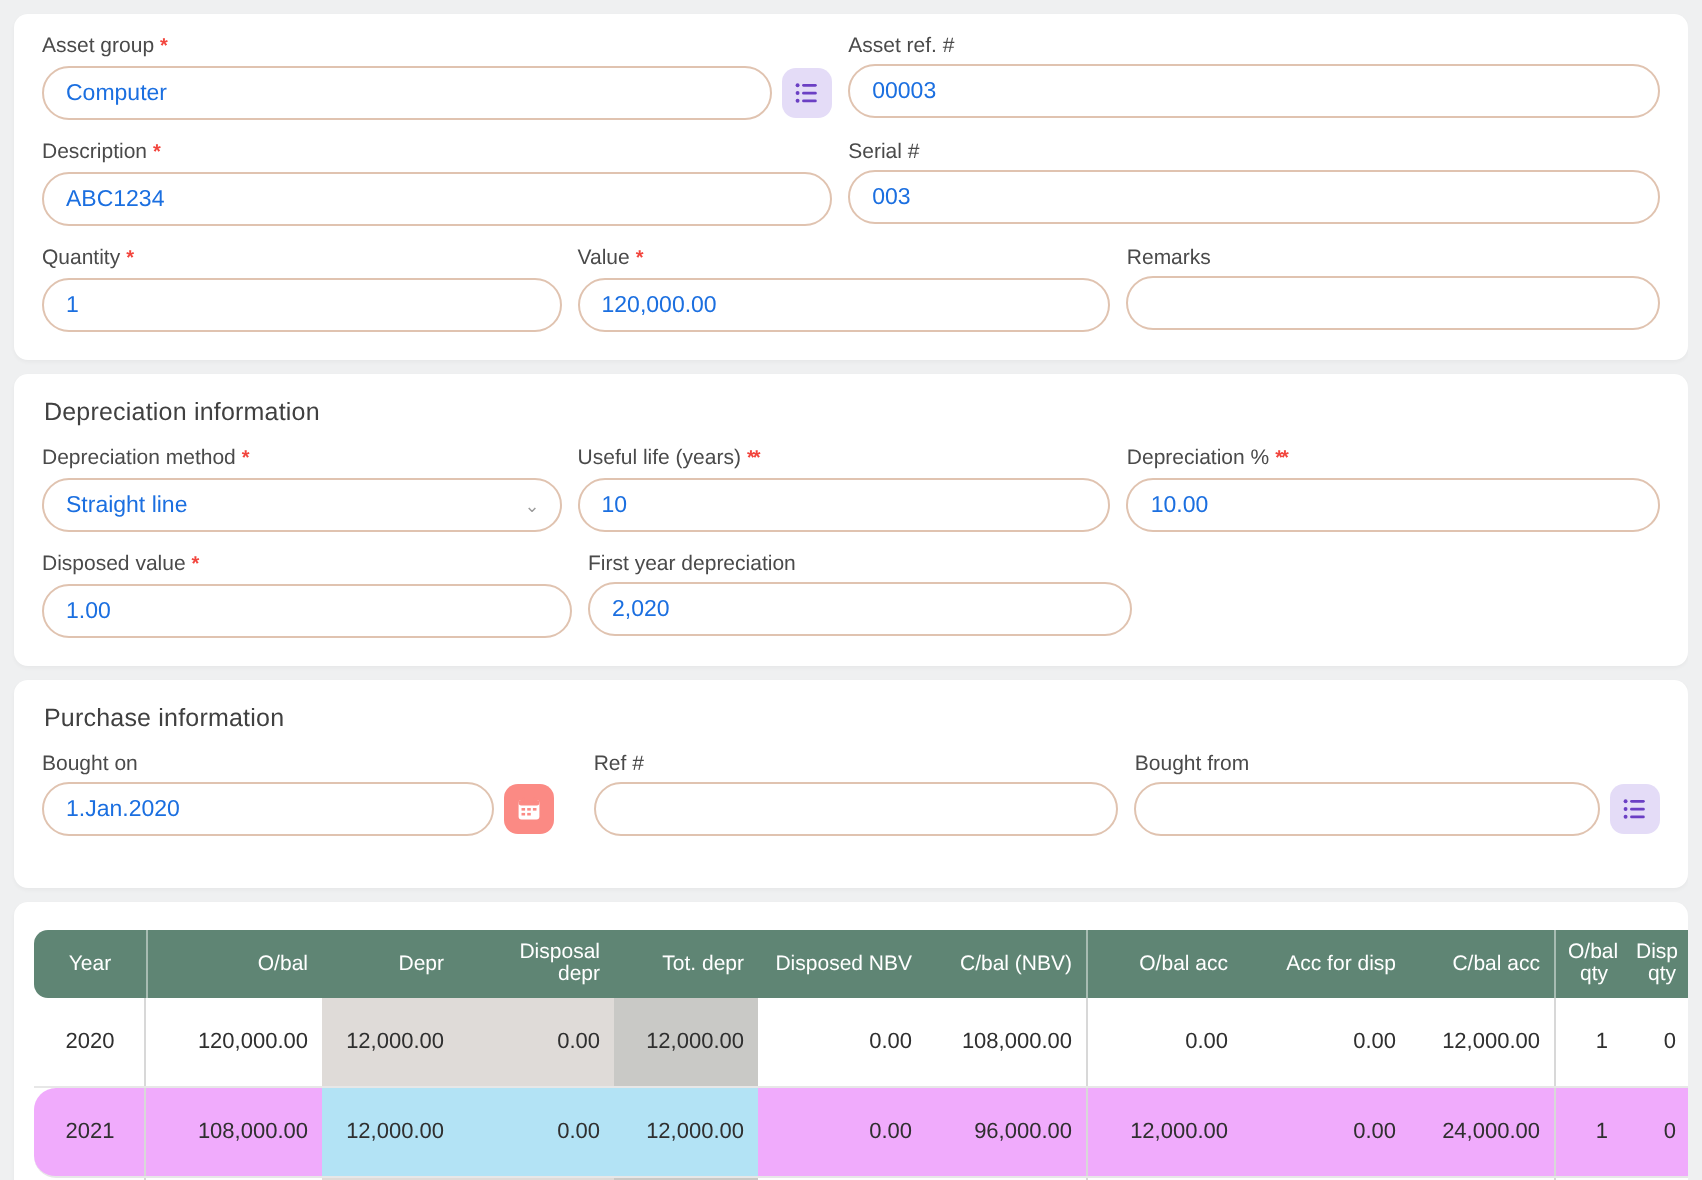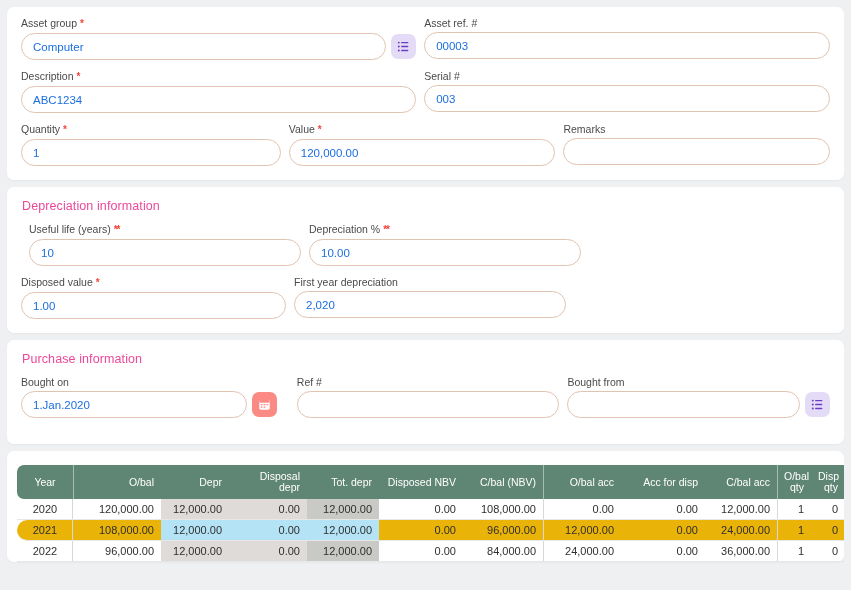--- a/index.html
+++ b/index.html
@@ -25,21 +25,21 @@
   .card {
     background: #ffffff;
     border-radius: 7px;
     margin: 0 7px 7px 7px;
     box-shadow: 0 1px 2px rgba(0,0,0,0.04);
     position: relative;
   }
   .card-inner { padding: 10px 14px 12px 14px; }
 
   .section-title {
-    color: #ec4899;
+    color: #404040;
     font-size: 12.5px;
     margin: 2px 0 10px 1px;
     letter-spacing: 0.1px;
   }
 
   .row { display: flex; }
   .field { position: relative; margin-bottom: 10px; }
 
   .label {
     font-size: 10.5px;
@@ -134,32 +134,32 @@
     text-align: center;
   }
   table.sched thead tr th:last-child {
     border-top-right-radius: 7px;
     border-bottom-right-radius: 7px;
   }
   th.sep { box-shadow: inset 1px 0 0 rgba(255,255,255,0.45); }
   th.ctr, td.ctr { text-align: right; }
 
   table.sched tbody td {
-    padding: 4px 7px;
+    padding: 16px 7px;
     text-align: right;
     border-bottom: 1px solid #e7e7e7;
     height: 20px;
     white-space: nowrap;
   }
   table.sched tbody td.yr { text-align: center; box-shadow: inset -1px 0 0 #d8d8d8; }
   td.vline { box-shadow: inset 1px 0 0 #d8d8d8; }
   td.shade-a { background: #dfdbd8; }
   td.shade-b { background: #c9c9c6; }
 
-  tr.hl td { background: #eab308; }
+  tr.hl td { background: #f0abfc; }
   tr.hl td.shade-a { background: #b3e3f5; }
   tr.hl td.shade-b { background: #b3e3f5; }
   tr.hl td:first-child { border-top-left-radius: 11px; border-bottom-left-radius: 11px; }
   tr.hl td:last-child { border-top-right-radius: 11px; border-bottom-right-radius: 11px; }
 </style>
 </head>
 <body>
 
 <div class="page">
 
@@ -246,20 +246,29 @@
       </div>
 
     </div>
   </div>
 
   <div class="card">
     <div class="card-inner">
       <div class="section-title">Depreciation information</div>
 
       <div class="row">
+        <div class="field" style="width:265px;">
+          <div class="label">
+            <span>Depreciation method</span><span class="req">*</span>
+          </div>
+          <div class="sel-wrap">
+            <input class="inp select" value="Straight line" style="">
+            <span class="sel-caret">⌄</span>
+          </div>
+        </div>
 
         <div class="field" style="width:272px; margin-left:8px;">
           <div class="label">
             <span>Useful life (years)</span><span class="req">**</span>
           </div>
           <div class="inp-wrap">
             <input class="inp" value="10" style="">
           </div>
         </div>
 

